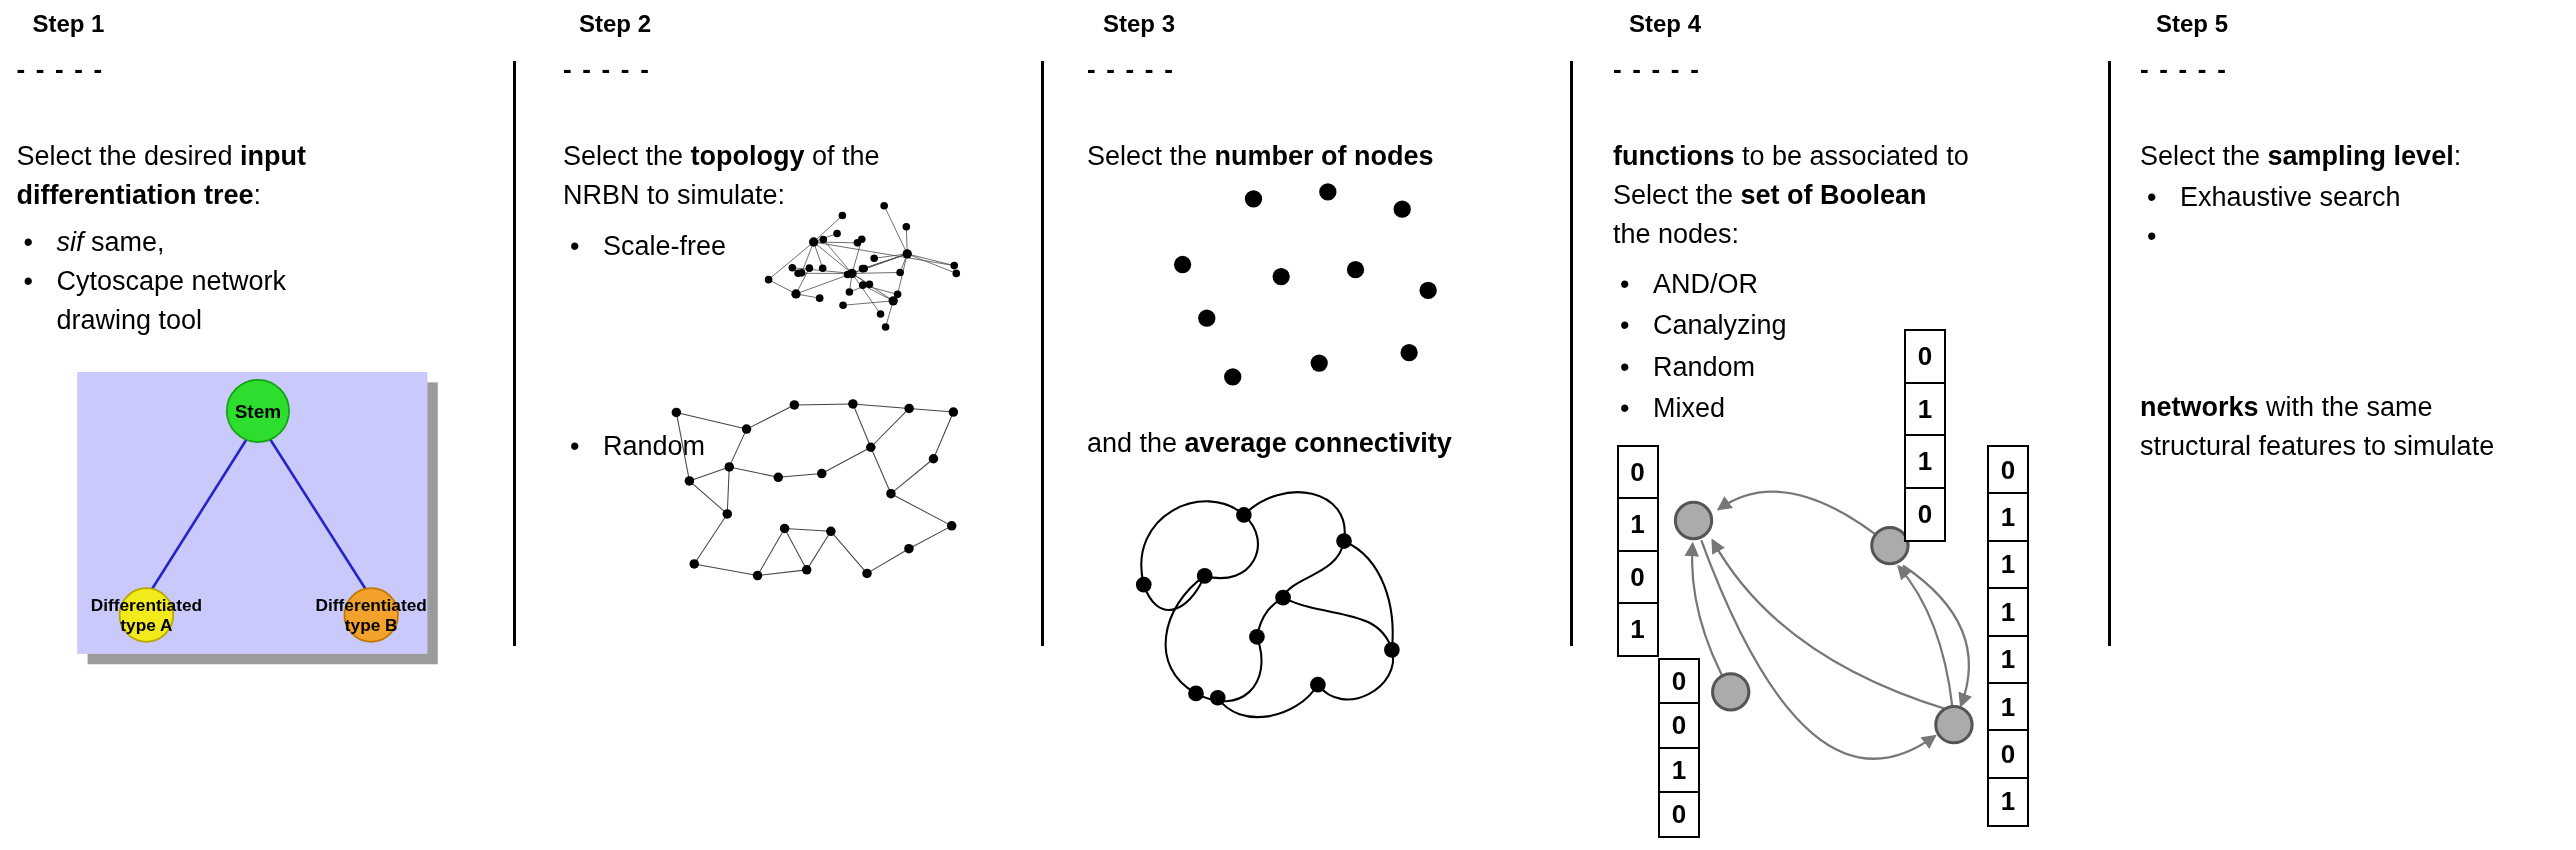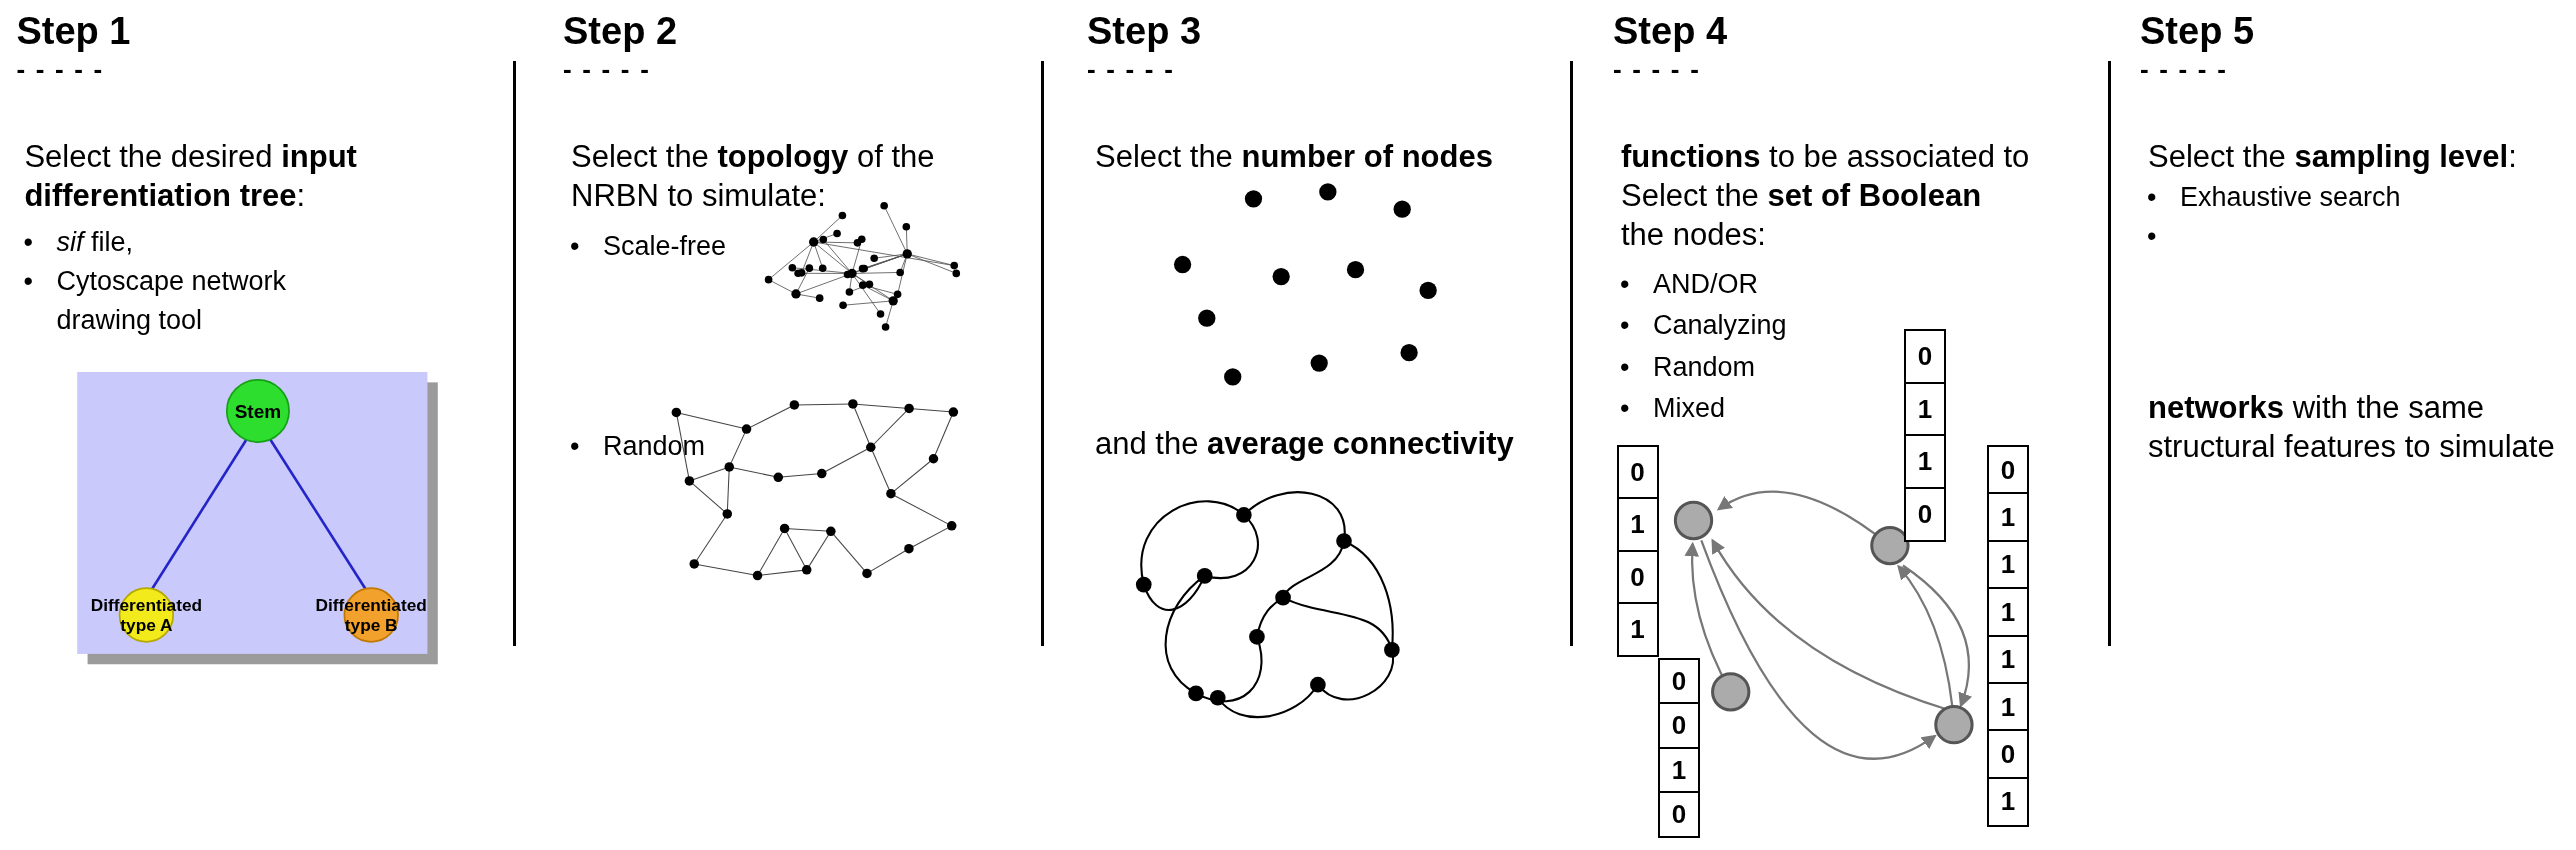--- a/index.html
+++ b/index.html
@@ -1,22 +1,22 @@
 <!DOCTYPE html>
 <html style="font-size:14px"><head>
 <meta charset="utf-8">
 <style>
   * { margin:0; padding:0; box-sizing:border-box; }
   html,body { background:#ffffff; font-family:"Liberation Sans", sans-serif; color:#000; }
   .page { position:relative; width:2576px; height:851px; overflow:hidden; background:#fff; }
   .vdiv { position:absolute; top:61px; height:585px; width:2.6px; background:#000; }
   .col { position:absolute; top:0; height:851px; }
-  .step-title { position:absolute; left:0; top:10.4px; font-size:38px; font-weight:bold; }
+  .step-title { position:absolute; left:16px; top:10.4px; font-size:24px; font-weight:bold; }
   .dashes { position:absolute; left:0; top:54px; font-size:26px; font-weight:bold; letter-spacing:1.7px; white-space:pre; }
-  .para { position:absolute; left:8px; font-size:31px; line-height:39px; }
+  .para { position:absolute; left:0; font-size:27px; line-height:39px; }
   .line { white-space:pre; }
   .b { font-weight:bold; }
   .bullet { position:absolute; left:0; display:flex; font-size:27px; line-height:39px; }
   .marker { width:40px; flex:none; padding-left:7px; }
   .btext { flex:1; }
   .graphic { position:absolute; }
   .tree-label { font-family:"Liberation Sans", sans-serif; font-weight:bold; fill:#000; }
   .ttable { position:absolute; display:flex; flex-direction:column; }
   .tcell { width:42px; height:55px; margin-top:-2.6px; border:2.6px solid #000; background:#fff;
            display:flex; align-items:center; justify-content:center; font-size:26px; font-weight:bold; }
@@ -38,21 +38,21 @@
     <h2 class="step-title">Step 1</h2>
     <div class="dashes">- - - - -</div>
 
     <div class="para" style="top:137px">
       <div class="line"><span>Select the desired </span><span class="b">input</span></div>
       <div class="line"><span class="b">differentiation tree</span><span>:</span></div>
     </div>
 
     <div class="bullet" style="top:223px">
       <div class="marker">•</div>
-      <div class="btext"><i>sif</i><span> file,</span></div>
+      <div class="btext"><i>sif</i><span> same,</span></div>
     </div>
 
     <div class="bullet" style="top:262px">
       <div class="marker">•</div>
       <div class="btext">
         <div class="line">Cytoscape network</div>
         <div class="line">drawing tool</div>
       </div>
     </div>
 

